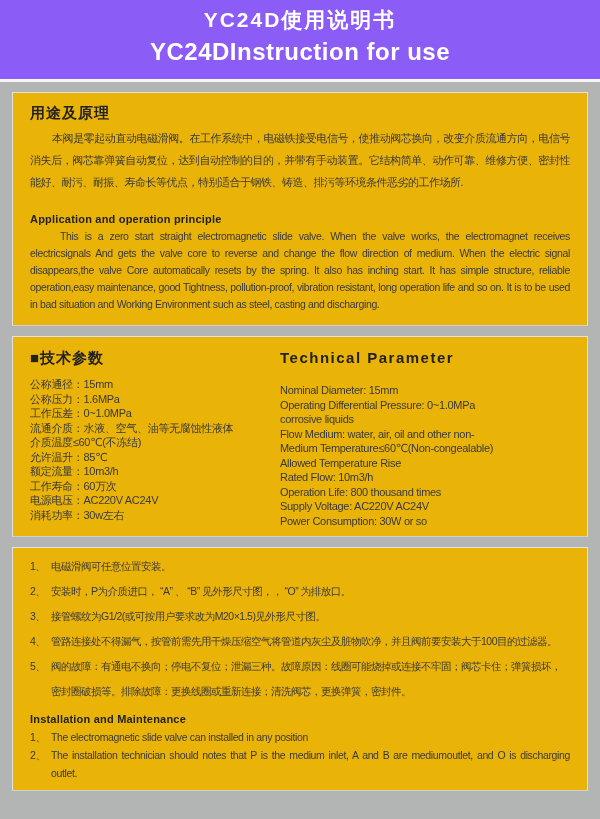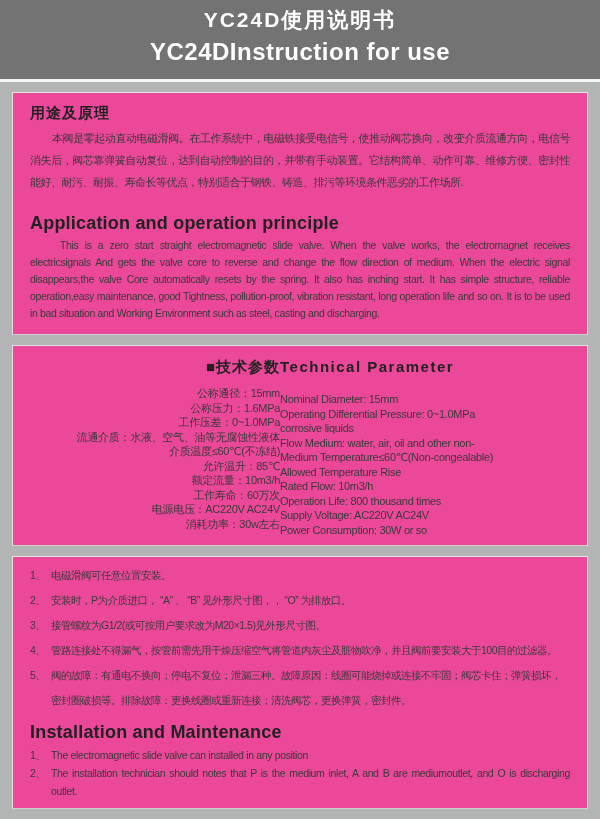--- a/index.html
+++ b/index.html
@@ -4,60 +4,60 @@
 <style>
   html,body{margin:0;padding:0;}
   body{
     width:600px;height:819px;overflow:hidden;
     background:#b2b5b3;
     font-family:"Liberation Sans","DejaVu Sans",sans-serif;
     color:#3a3a3a;
   }
   
   .doc-header{
-    background:#737373;
+    background:#8b5cf6;
     height:75px;
     border-bottom:3px solid #f5f5f5;
     text-align:center;
     padding-top:4px;
     box-sizing:content-box;
   }
   .title-cn{
     color:#ffffff;font-weight:bold;font-size:21px;line-height:32px;letter-spacing:2px;
   }
   .title-en{
     color:#ffffff;font-weight:bold;font-size:24px;line-height:32px;letter-spacing:0.5px;
   }
   
   .page{padding:10px 12px 0 12px;}
   .box{
-    background:#ec4899;
+    background:#eab308;
     border:1px solid #e2e2de;
     border-bottom-color:#cfcfcb;
     padding:4px 17px 8px 17px;
     margin-bottom:10px;
     overflow:hidden;
   }
   
   .h-cn{font-size:15px;font-weight:bold;color:#222;margin:7px 0 4px 0;letter-spacing:1px;}
-  .h-en{font-size:18px;font-weight:bold;color:#222;margin:9px 0 3px 0;letter-spacing:0.2px;}
+  .h-en{font-size:11px;font-weight:bold;color:#222;margin:9px 0 3px 0;letter-spacing:0.2px;}
   .h-tech-cn{font-size:15px;font-weight:bold;color:#222;margin:8px 0 9px 0;letter-spacing:1px;}
   .h-tech-en{font-size:15px;font-weight:bold;color:#222;margin:8px 0 17px 0;letter-spacing:1.5px;}
   
   .para-cn{
     font-size:11px;line-height:22px;letter-spacing:-0.5px;
     text-align:justify;text-indent:2em;margin:4px 0 20px 0;
   }
   .para-en{
     font-size:10.5px;line-height:17px;letter-spacing:-0.35px;
     text-align:justify;text-indent:30px;margin:2px 0 4px 0;
   }
   
   .cols{display:flex;}
-  .col-cn{width:250px;flex:0 0 250px;text-align:right;}
+  .col-cn{width:250px;flex:0 0 250px;}
   .col-en{flex:1;}
   .tech-line{font-size:11px;line-height:14.5px;white-space:nowrap;letter-spacing:-0.3px;color:#3a3a3a;}
   
   .list{margin:2px 0 0 0;}
   .li{display:flex;align-items:flex-start;}
   .li .num{flex:0 0 21px;}
   .li-cn{font-size:10.5px;line-height:25px;letter-spacing:-0.5px;}
   .li-en{font-size:10.5px;line-height:18px;letter-spacing:-0.35px;text-align:justify;}
   .li .txt{flex:1;}
 </style>

